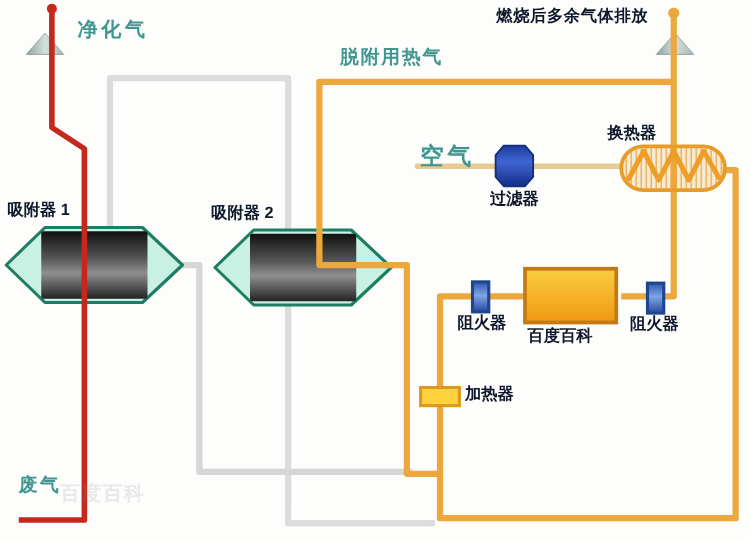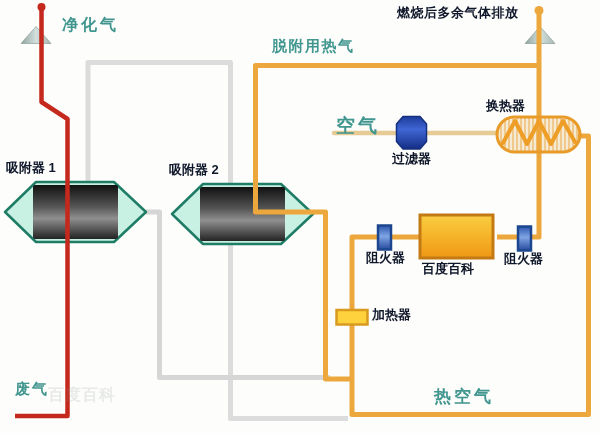--- a/index.html
+++ b/index.html
@@ -103,21 +103,20 @@
     <rect x="378" y="225.5" width="13" height="24" fill="url(#arrgrad)" stroke="#1c478f" stroke-width="2.5"></rect>
     <rect x="518" y="226.5" width="13" height="24" fill="url(#arrgrad)" stroke="#1c478f" stroke-width="2.5"></rect>
 
     <rect x="336.5" y="310" width="31" height="14.5" fill="#fdd23c" stroke="#d99a20" stroke-width="2.5"></rect>
   </svg>
 
   <div class="lbl teal" style="left:62px;top:16px;font-size:16px;letter-spacing:3px;">净化气</div>
   <div class="lbl teal" style="left:272px;top:38px;font-size:15px;letter-spacing:1.5px;">脱附用热气</div>
   <div class="lbl teal" style="left:336px;top:116px;font-size:19px;letter-spacing:3px;">空气</div>
   <div class="lbl teal" style="left:15px;top:381px;font-size:15px;letter-spacing:2px;">废气</div>
-  <div class="lbl teal" style="left:434px;top:388px;font-size:17px;letter-spacing:3px;">热空气</div>
 
   <div class="lbl dark" style="left:397px;top:6px;font-size:13px;letter-spacing:0.5px;">燃烧后多余气体排放</div>
   <div class="lbl dark" style="left:486px;top:99px;font-size:13px;">换热器</div>
   <div class="lbl dark" style="left:392px;top:152px;font-size:13px;">过滤器</div>
   <div class="lbl dark" style="left:6px;top:161px;font-size:13px;">吸附器 1</div>
   <div class="lbl dark" style="left:169px;top:163px;font-size:13px;text-align:center;">吸附器 2</div>
   <div class="lbl dark" style="left:366px;top:251px;font-size:13px;">阻火器</div>
   <div class="lbl dark" style="left:504px;top:252px;font-size:13px;">阻火器</div>
   <div class="lbl dark" style="left:422px;top:262px;font-size:13px;">百度百科</div>
   <div class="lbl dark" style="left:372px;top:308px;font-size:13px;">加热器</div>

